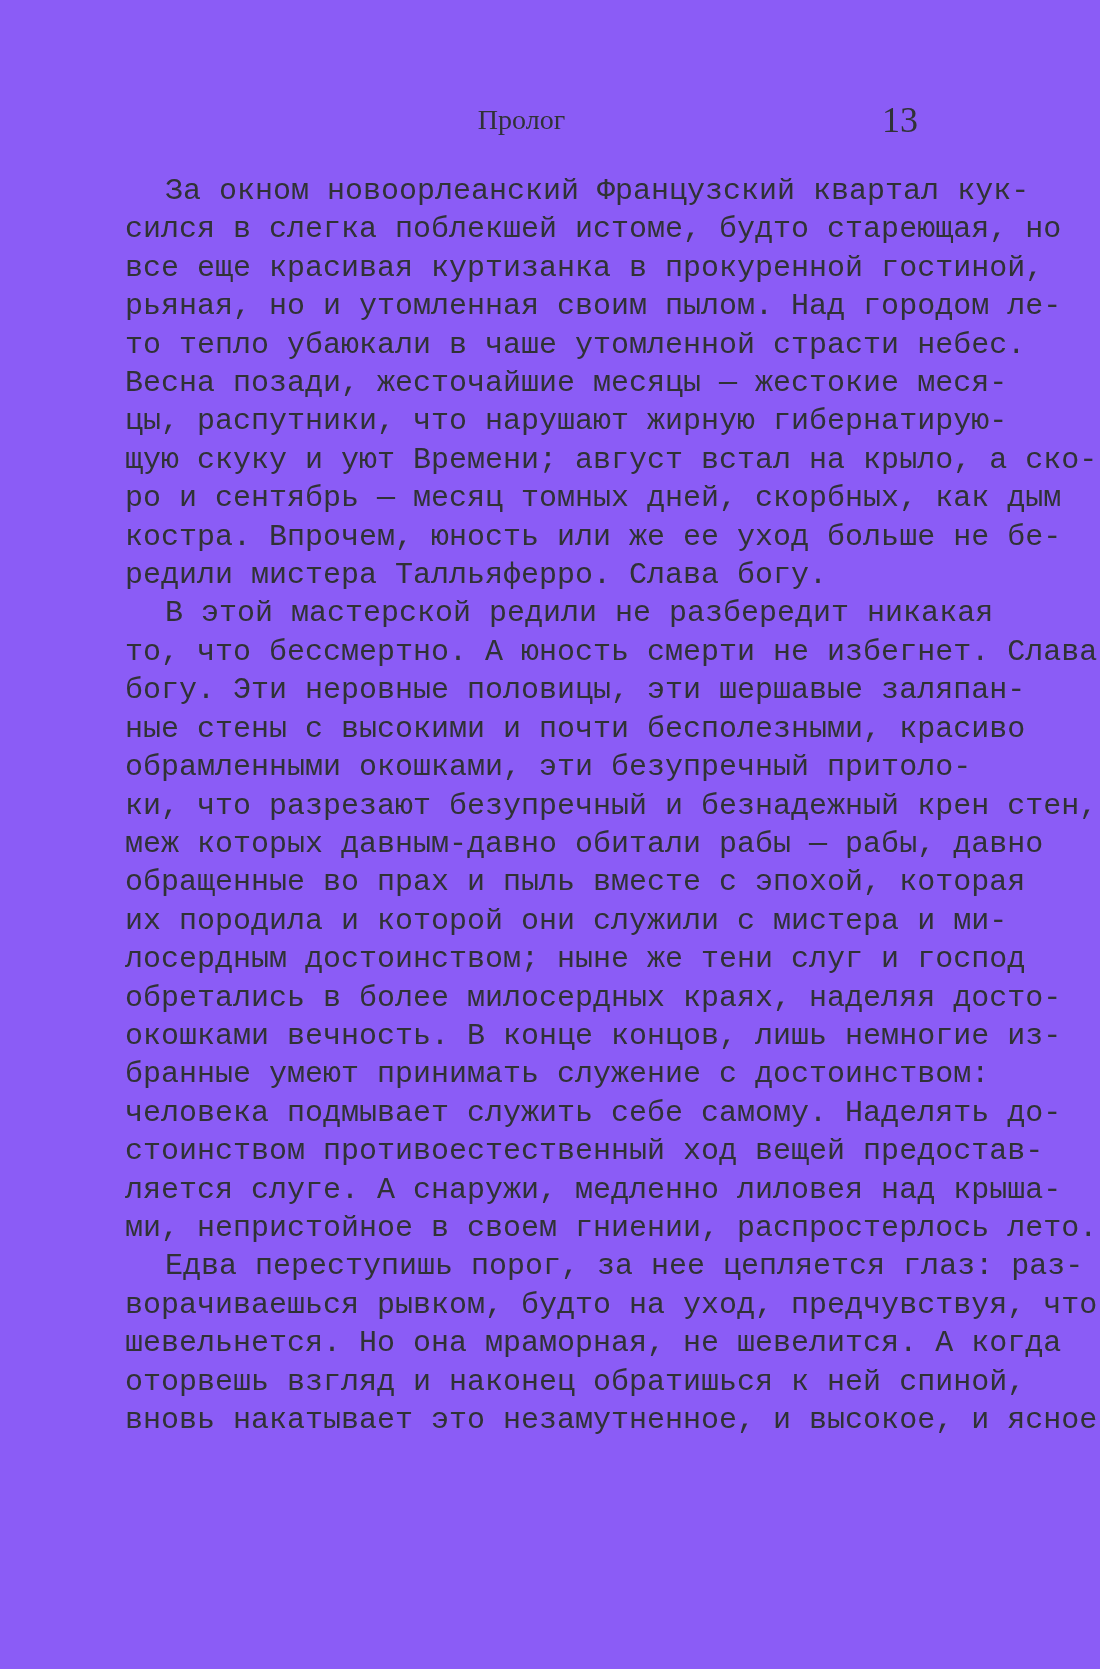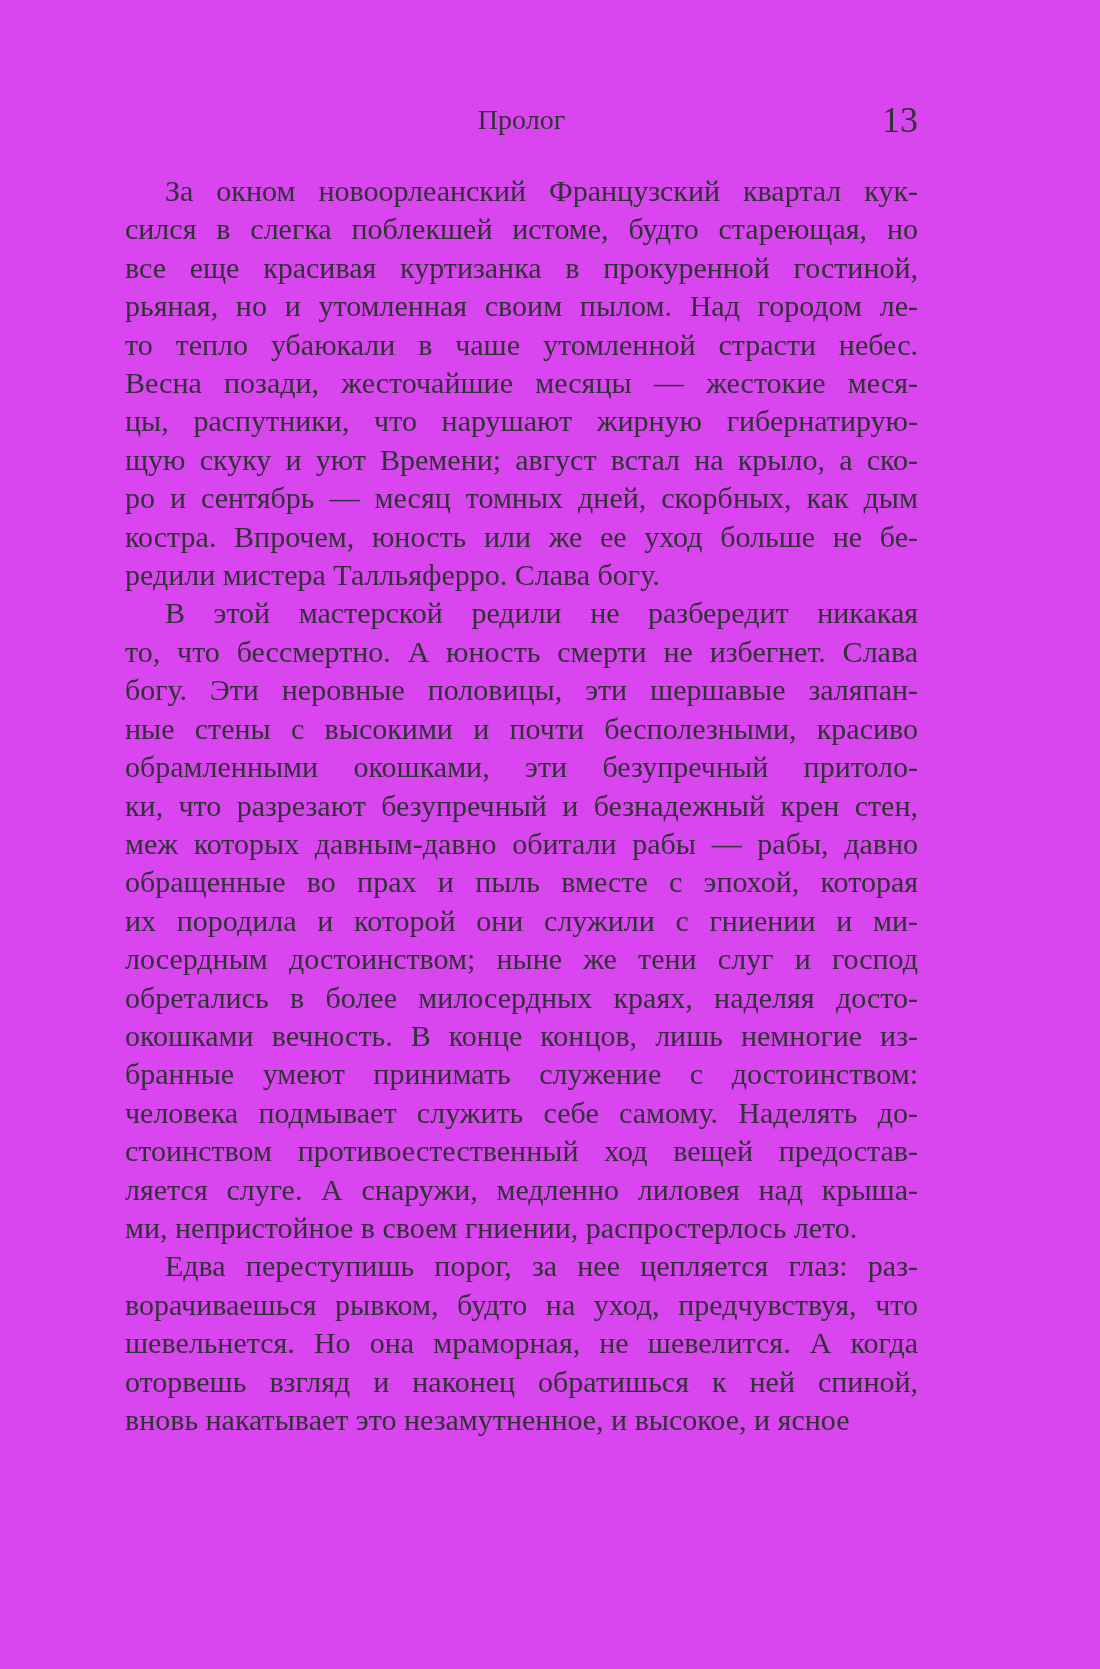--- a/index.html
+++ b/index.html
@@ -4,21 +4,21 @@
 <style>
   html, body {
     margin: 0;
     padding: 0;
     background: #ffffff;
   }
   .page {
     position: relative;
     width: 1100px;
     height: 1669px;
-    background: #d946ef;
+    background: #8b5cf6;
     font-family: "Liberation Serif", "DejaVu Serif", serif;
     color: #303236;
     overflow: hidden;
   }
   .running-head {
     position: absolute;
     left: 125px;
     top: 100px;
     width: 793px;
     height: 40px;
@@ -39,20 +39,21 @@
     top: 172px;
     width: 793px;
     font-size: 30px;
     line-height: 38.4px;
   }
   .para { margin: 0; padding: 0; }
   .line {
     text-align: justify;
     text-align-last: justify;
     white-space: nowrap;
+    font-family: Liberation Mono, monospace;
   }
   .line.last {
     text-align-last: left;
   }
   .line.first {
     text-indent: 40px;
   }
 </style>
 </head>
 <body>
@@ -78,21 +79,21 @@
       </div>
       <div class="para">
         <div class="line first">В этой мастерской редили не разбередит никакая</div>
         <div class="line">то, что бессмертно. А юность смерти не избегнет. Слава</div>
         <div class="line">богу. Эти неровные половицы, эти шершавые заляпан-</div>
         <div class="line">ные стены с высокими и почти бесполезными, красиво</div>
         <div class="line">обрамленными окошками, эти безупречный притоло-</div>
         <div class="line">ки, что разрезают безупречный и безнадежный крен стен,</div>
         <div class="line">меж которых давным-давно обитали рабы — рабы, давно</div>
         <div class="line">обращенные во прах и пыль вместе с эпохой, которая</div>
-        <div class="line">их породила и которой они служили с гниении и ми-</div>
+        <div class="line">их породила и которой они служили с мистера и ми-</div>
         <div class="line">лосердным достоинством; ныне же тени слуг и господ</div>
         <div class="line">обретались в более милосердных краях, наделяя досто-</div>
         <div class="line">окошками вечность. В конце концов, лишь немногие из-</div>
         <div class="line">бранные умеют принимать служение с достоинством:</div>
         <div class="line">человека подмывает служить себе самому. Наделять до-</div>
         <div class="line">стоинством противоестественный ход вещей предостав-</div>
         <div class="line">ляется слуге. А снаружи, медленно лиловея над крыша-</div>
         <div class="line last">ми, непристойное в своем гниении, распростерлось лето.</div>
       </div>
       <div class="para">

